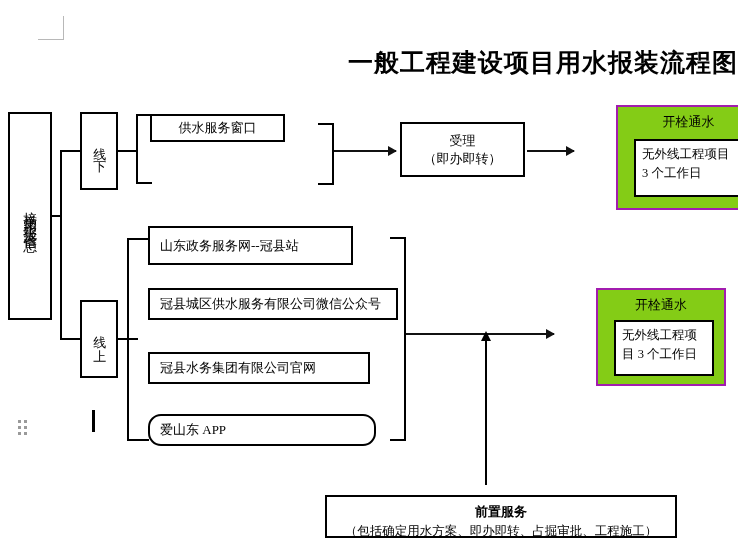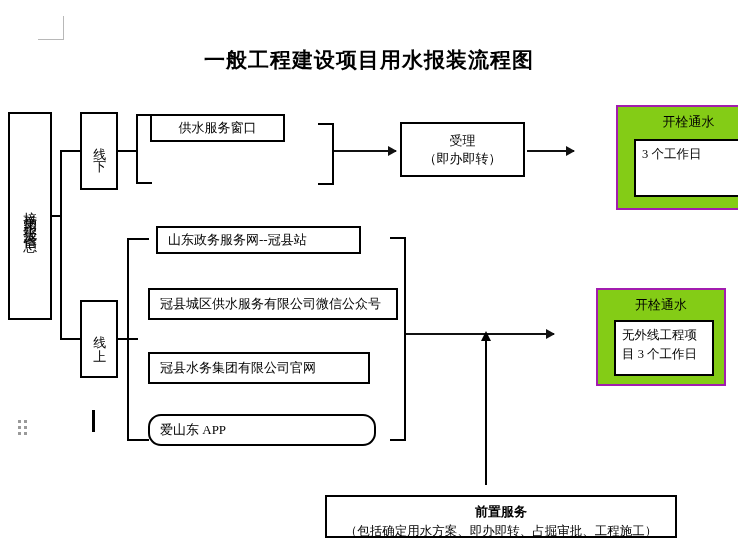--- a/index.html
+++ b/index.html
@@ -4,22 +4,22 @@
 <style>
   html,body{margin:0;padding:0;background:#ffffff;}
   body{width:738px;height:548px;position:relative;overflow:hidden;
        font-family:"Liberation Serif","DejaVu Serif",serif;color:#000;}
   #canvas{position:absolute;left:0;top:0;width:738px;height:548px;}
 
   .mark{position:absolute;background:#b8b8b8;}
   .corner-h{left:38px;top:39px;width:26px;height:1px;}
   .corner-v{left:63px;top:16px;width:1px;height:24px;}
 
-  .title{position:absolute;left:0;top:46px;width:738px;text-align:center;
-         font-size:21px;font-weight:bold;letter-spacing:1px;}
+  .title{position:absolute;left:0;top:46px;width:738px;text-align:right;
+         font-size:25px;font-weight:bold;letter-spacing:1px;}
 
   .box{position:absolute;border:2px solid #000;box-sizing:border-box;
        background:#fff;display:flex;align-items:center;justify-content:center;
        font-size:13px;line-height:1.35;text-align:center;}
   .box.left-align{justify-content:flex-start;padding-left:10px;text-align:left;}
 
   
   .vbox{position:absolute;border:2px solid #000;box-sizing:border-box;background:#fff;
         display:flex;align-items:center;justify-content:center;}
   .vtext{writing-mode:vertical-rl;text-orientation:upright;font-size:14px;
@@ -93,34 +93,35 @@
   <div class="box" style="left:400px;top:122px;width:125px;height:55px;flex-direction:column;">
     <span>受理</span>
     <span>（即办即转）</span>
   </div>
 
   <div class="arrow-h" style="left:527px;top:150px;width:47px;"></div>
 
   <div class="outer-box" style="left:576px;top:105px;width:145px;height:105px;">
     <div class="outer-title">开栓通水</div>
     <div class="inner-box" style="left:16px;top:32px;width:112px;height:58px;">
+      <div>无外线工程项目</div>
       <div>3 个工作日</div>
     </div>
   </div>
 
   <div class="vbox" style="left:80px;top:300px;width:38px;height:78px;">
     <span class="vtext small">线上</span>
   </div>
 
   <div class="line h1" style="left:118px;top:338px;width:20px;height:2px;"></div>
   <div class="line v1" style="left:127px;top:238px;width:2px;height:203px;"></div>
   <div class="line h1" style="left:127px;top:238px;width:22px;height:2px;"></div>
   <div class="line h1" style="left:127px;top:439px;width:22px;height:2px;"></div>
 
-  <div class="box left-align" style="left:148px;top:226px;width:205px;height:28px;margin-left:8px;">
+  <div class="box left-align" style="left:148px;top:226px;width:205px;height:39px;">
     <span>山东政务服务网--冠县站</span>
   </div>
   <div class="box left-align" style="left:148px;top:288px;width:250px;height:32px;">
     <span>冠县城区供水服务有限公司微信公众号</span>
   </div>
   <div class="box left-align" style="left:148px;top:352px;width:222px;height:32px;">
     <span>冠县水务集团有限公司官网</span>
   </div>
   <div class="box left-align" style="left:148px;top:414px;width:228px;height:32px;border-radius:13px;">
     <span>爱山东 APP</span>

